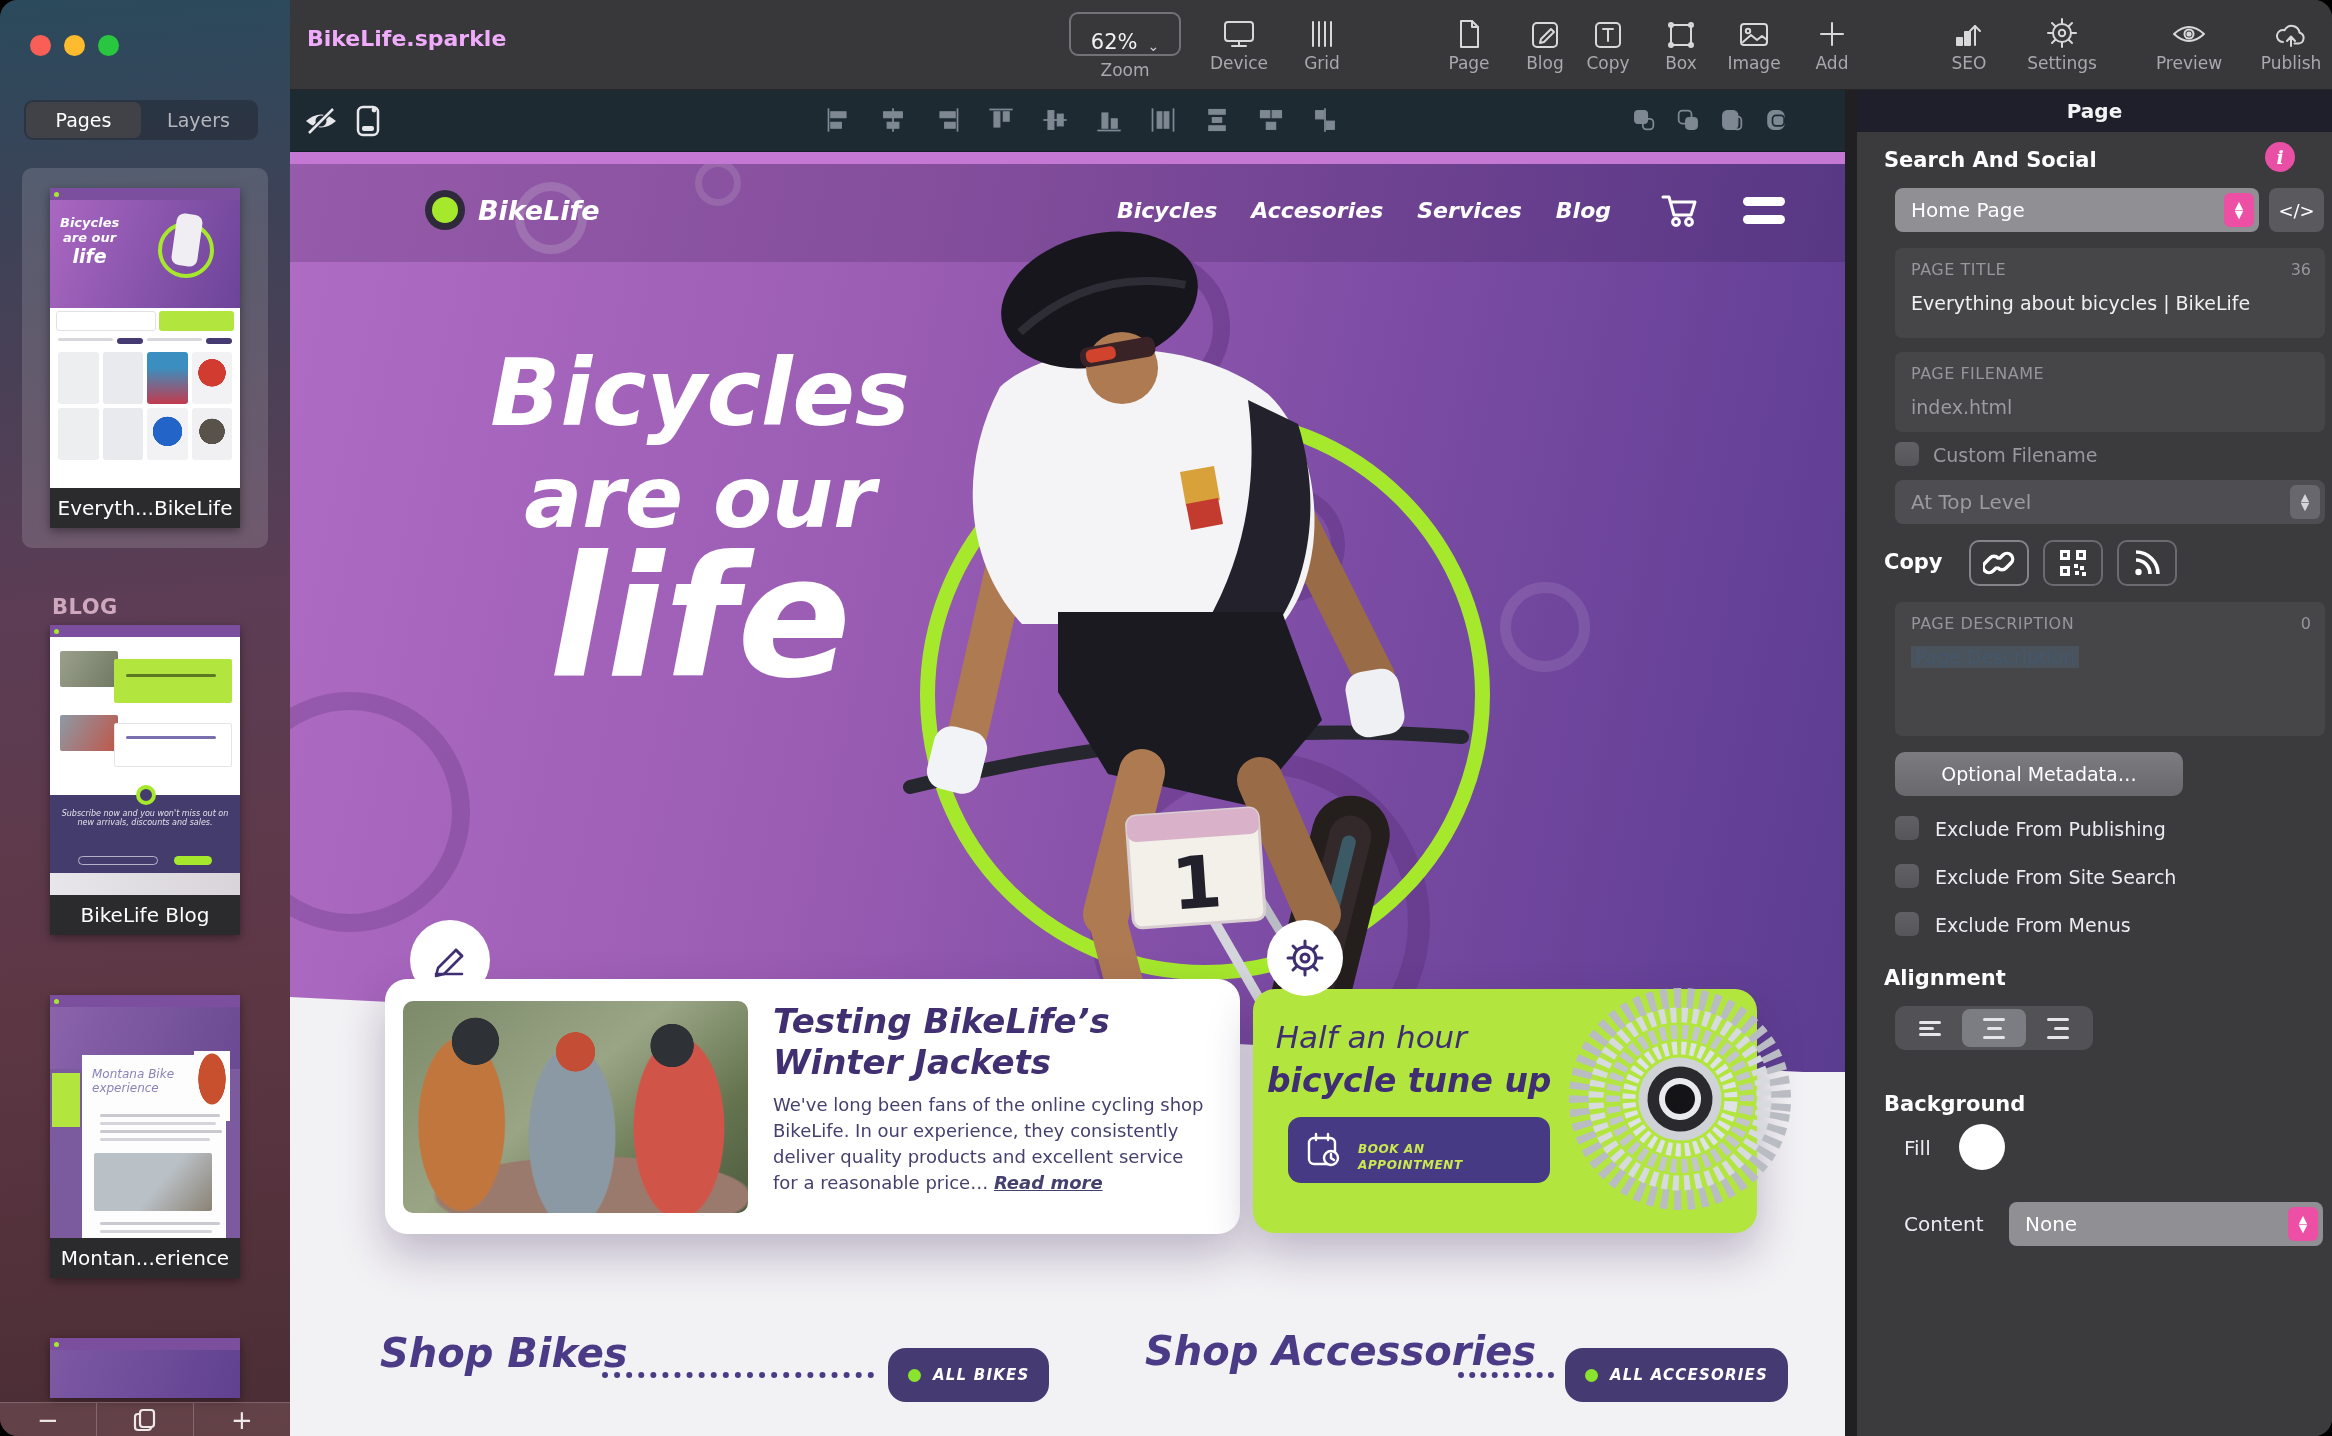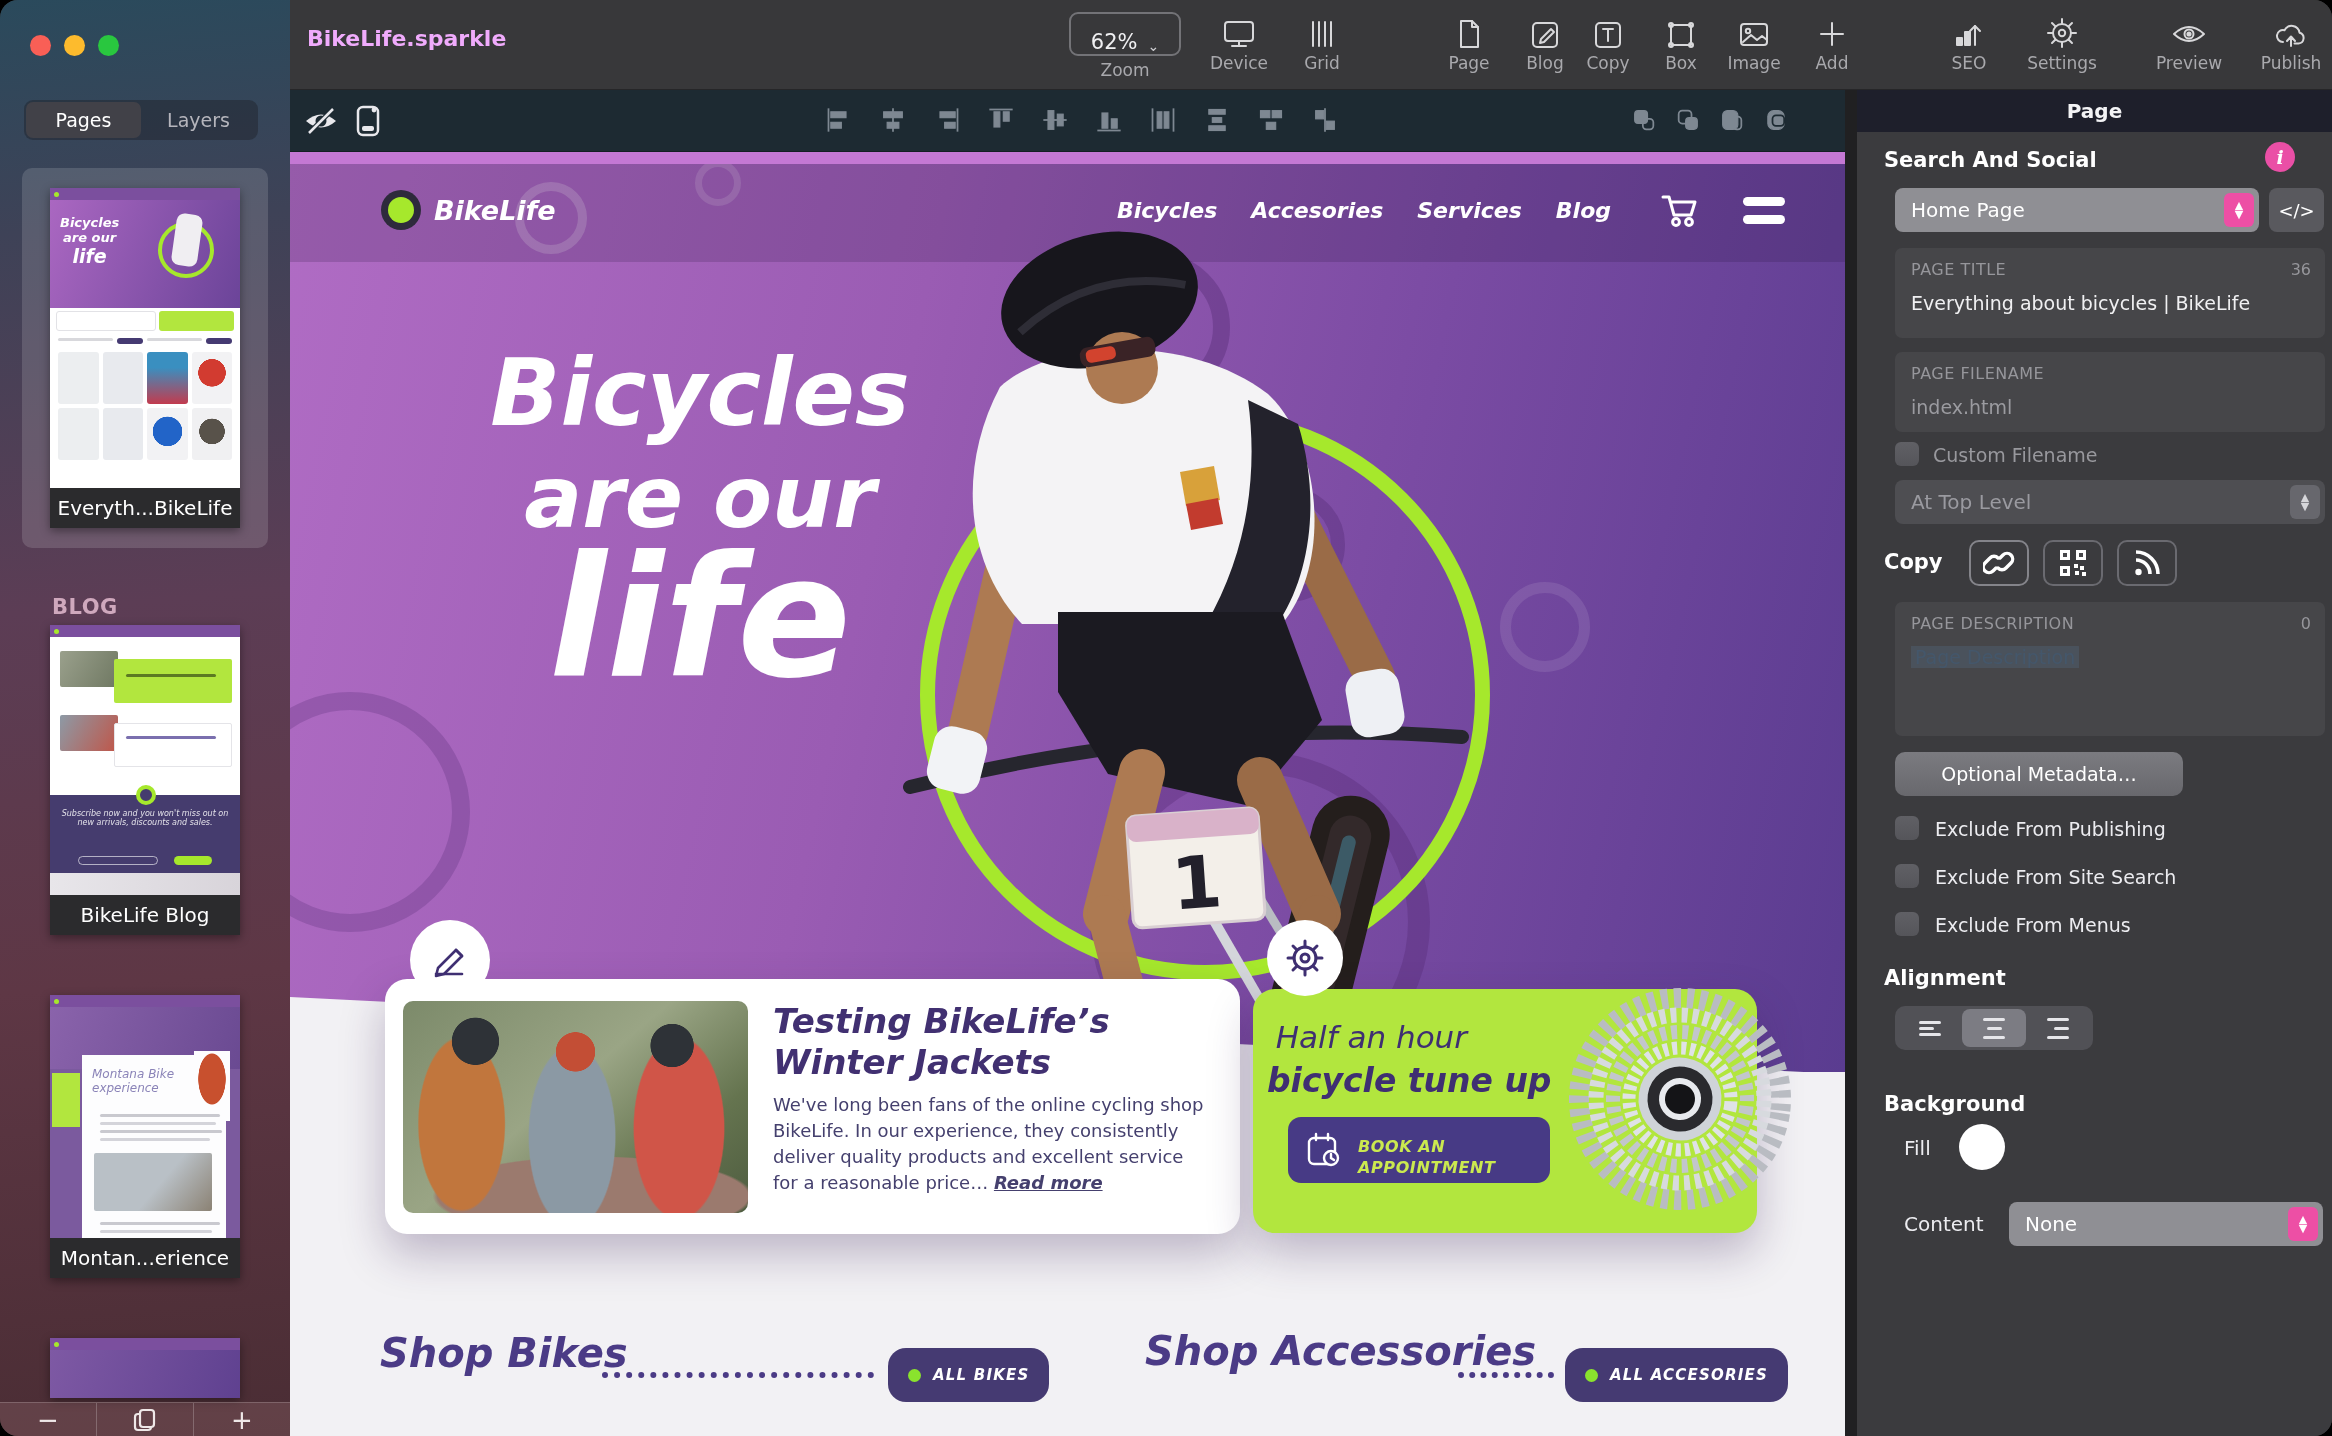--- a/index.html
+++ b/index.html
@@ -389,21 +389,21 @@
         <span>ALL BIKES</span>
       </div>
       <div class="shoph" style="left:855px;top:256px;">Shop Accessories</div>
       <div class="dots" style="left:1168px;top:300px;width:96px;"></div>
       <div class="pill" style="left:1275px;top:276px;">
         <span class="gdot"></span>
         <span>ALL ACCESORIES</span>
       </div>
     </div>
 
-    <div id="sitenav" class="abs" style="z-index:5;">
+    <div id="sitenav" class="abs" style="z-index:5;padding-left:44px;">
       <div style="display:flex;align-items:center;margin-left:90px;">
         <svg width="42" height="42" viewBox="0 0 42 42">
             <circle cx="21" cy="21" r="20" fill="#2e2a3c"></circle>
             <circle cx="21" cy="21" r="13" fill="#a6e82c"></circle>
           </svg>
         <span style="color:#fff;font-size:27px;font-weight:bold;font-style:italic;margin-left:12px;">BikeLife</span>
       </div>
       <div style="margin-left:auto;display:flex;align-items:center;">
         <span class="navlink">Bicycles</span>
         <span class="navlink">Accesories</span>
@@ -461,21 +461,21 @@
       <div class="abs" style="left:35px;top:128px;width:262px;height:66px;background:#473a85;border-radius:13px;display:flex;align-items:center;padding:0 16px;gap:14px;">
         <svg width="40" height="40" viewBox="0 0 40 40">
             <g fill="none" stroke="#fff" stroke-width="2.4" stroke-linecap="round">
               <rect x="5" y="8" width="26" height="26" rx="5"></rect>
               <line x1="12" y1="4" x2="12" y2="10"></line>
               <line x1="24" y1="4" x2="24" y2="10"></line>
               <circle cx="27" cy="28" r="7" fill="#473a85"></circle>
               <path d="M27 24 v4 l3 2"></path>
             </g>
           </svg>
-        <div style="color:#cbe94f;font-size:16px;font-weight:bold;font-style:italic;letter-spacing:.6px;line-height:1.3;margin-top:16px;">
+        <div style="color:#cbe94f;font-size:12px;font-weight:bold;font-style:italic;letter-spacing:.6px;line-height:1.3;margin-top:16px;">
           <div>BOOK AN</div>
           <div>APPOINTMENT</div>
         </div>
       </div>
       <svg class="abs" style="left:312px;top:-5px;" width="230" height="230" viewBox="0 0 230 230">
         <g transform="rotate(8 115 115)">
           <circle cx="115" cy="115" r="101" fill="none" stroke="#b9bcc2" stroke-width="20" stroke-dasharray="7 6"></circle>
           <circle cx="115" cy="115" r="84" fill="none" stroke="#d7dade" stroke-width="15" stroke-dasharray="6 5"></circle>
           <circle cx="115" cy="115" r="67" fill="none" stroke="#c2c6cc" stroke-width="14" stroke-dasharray="6 5"></circle>
           <circle cx="115" cy="115" r="51" fill="none" stroke="#dfe2e6" stroke-width="13" stroke-dasharray="5 4"></circle>

